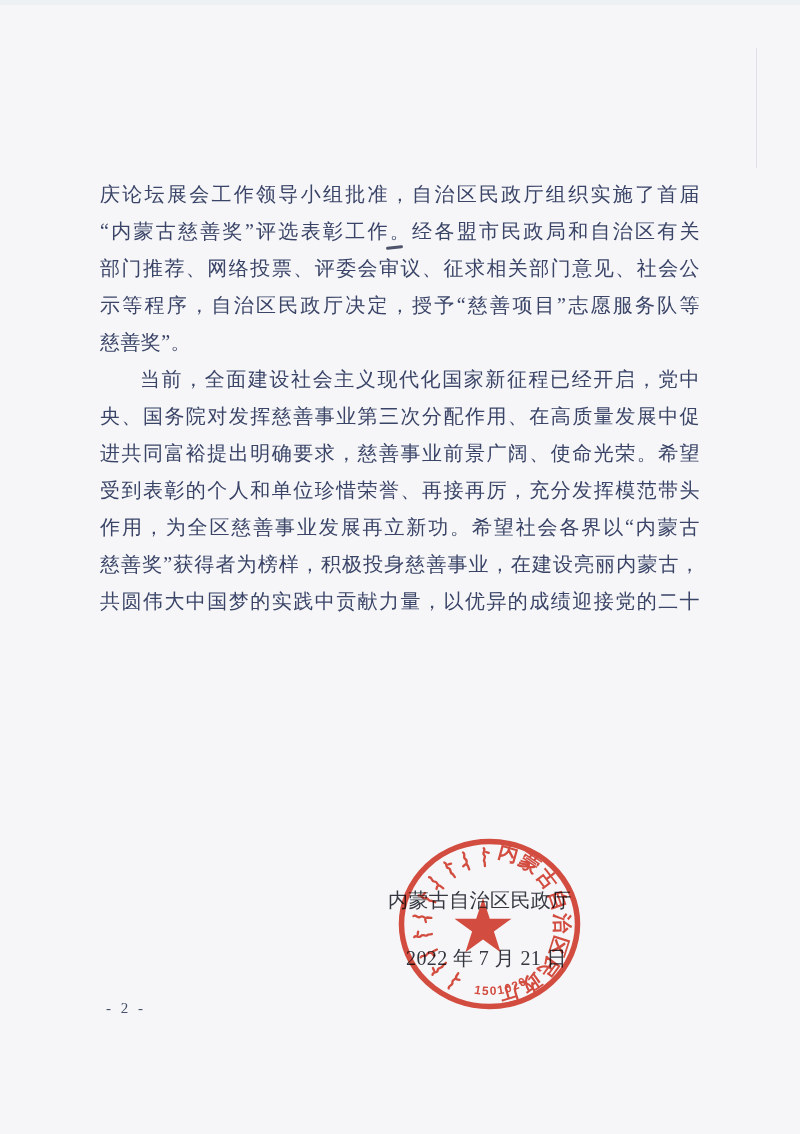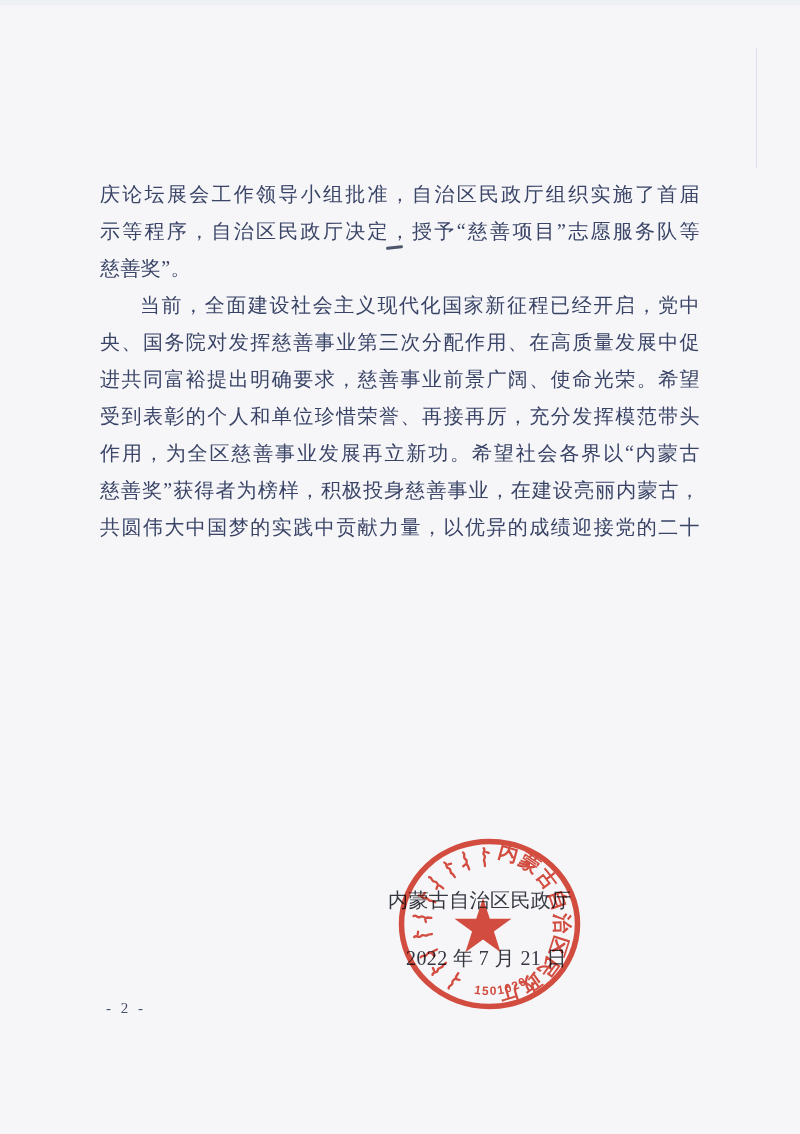--- a/index.html
+++ b/index.html
@@ -56,20 +56,22 @@
 <body>
 
 <div class="page">
 
   <div class="top-strip"></div>
   <div class="scanline"></div>
   <div class="smudge"></div>
 
   <main class="body-text">
       <div class="line">庆论坛展会工作领导小组批准，自治区民政厅组织实施了首届</div>
+      <div class="line">“内蒙古慈善奖”评选表彰工作。经各盟市民政局和自治区有关</div>
+      <div class="line">部门推荐、网络投票、评委会审议、征求相关部门意见、社会公</div>
       <div class="line">示等程序，自治区民政厅决定，授予“慈善项目”志愿服务队等</div>
       <div class="line last">慈善奖”。</div>
       <div class="line indent">当前，全面建设社会主义现代化国家新征程已经开启，党中</div>
       <div class="line">央、国务院对发挥慈善事业第三次分配作用、在高质量发展中促</div>
       <div class="line">进共同富裕提出明确要求，慈善事业前景广阔、使命光荣。希望</div>
       <div class="line">受到表彰的个人和单位珍惜荣誉、再接再厉，充分发挥模范带头</div>
       <div class="line">作用，为全区慈善事业发展再立新功。希望社会各界以“内蒙古</div>
       <div class="line">慈善奖”获得者为榜样，积极投身慈善事业，在建设亮丽内蒙古，</div>
       <div class="line">共圆伟大中国梦的实践中贡献力量，以优异的成绩迎接党的二十</div>
     </main>

